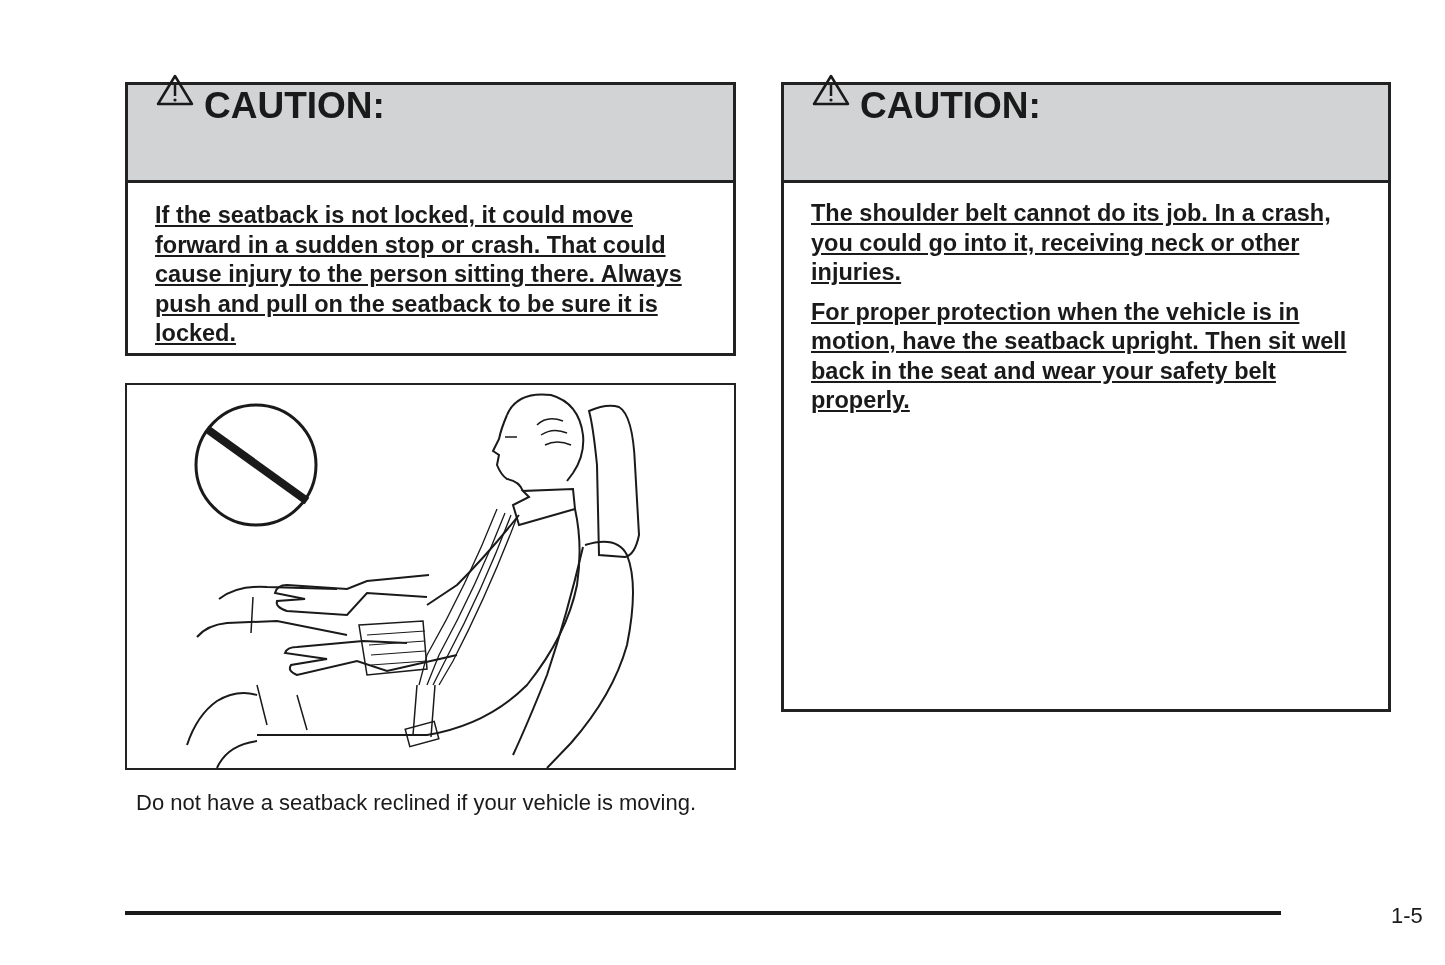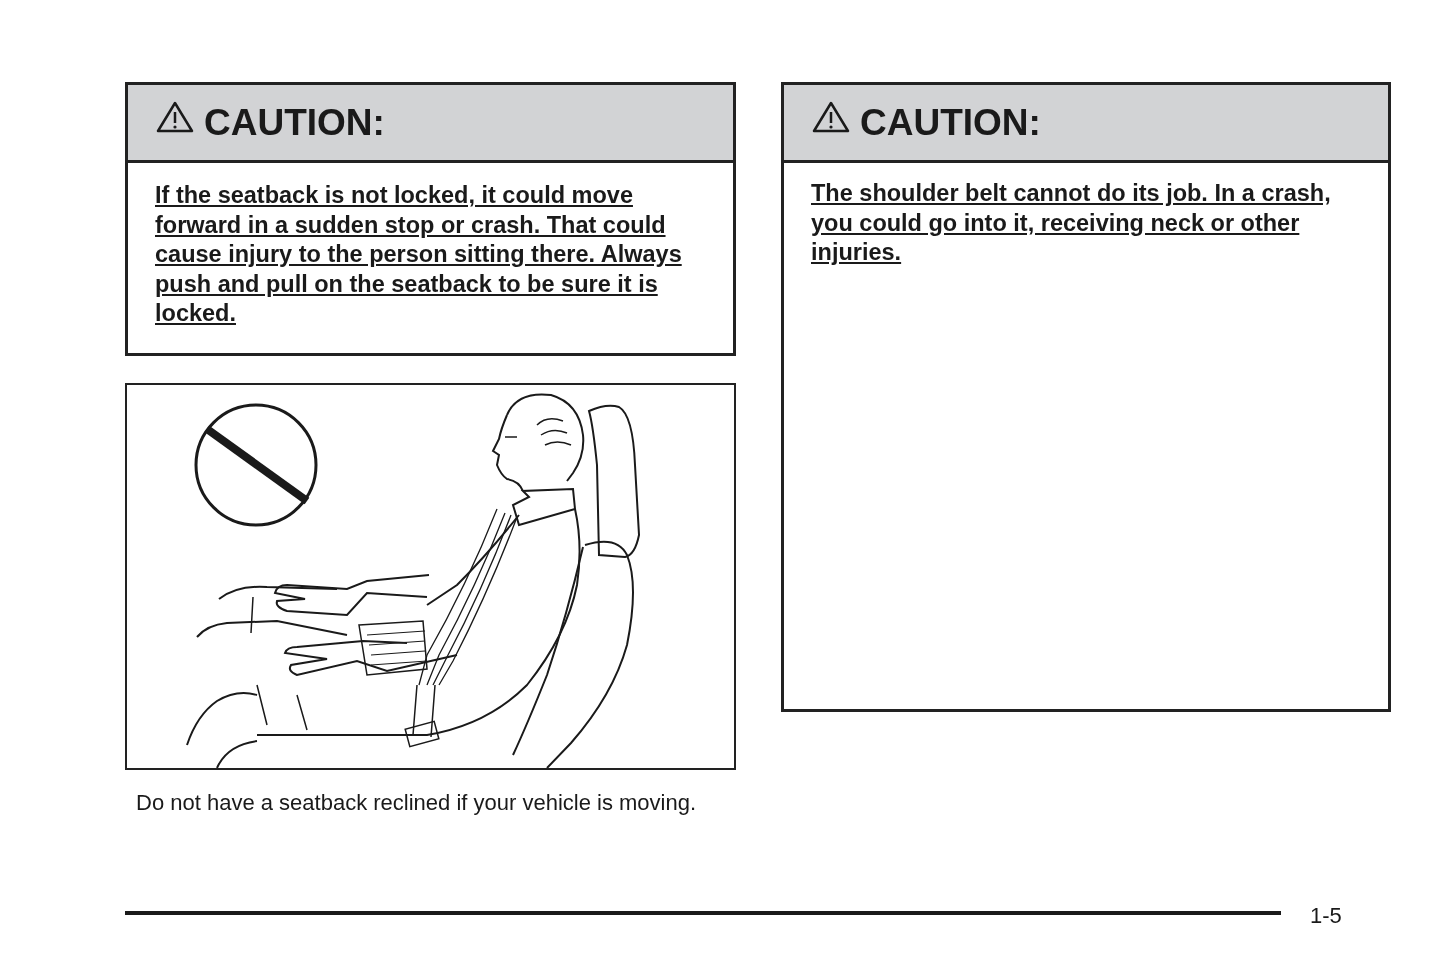--- a/index.html
+++ b/index.html
@@ -1,32 +1,32 @@
 <!DOCTYPE html>
 <html><head>
 <meta charset="utf-8">
 <style>
   html, body { margin: 0; padding: 0; background: #ffffff; }
   body { width: 1445px; height: 965px; position: relative; overflow: hidden;
          font-family: "Liberation Sans", sans-serif; color: #1a1a1a; }
   .caution-box { position: absolute; border: 3px solid #222; background: #fff; box-sizing: border-box; }
-  .caution-header { background: #d2d3d5; border-bottom: 3px solid #222; height: 78px; box-sizing: border-box;
-                    display: flex; align-items: center; padding-left: 28px; }
+  .caution-header { background: #d2d3d5; border-bottom: 3px solid #222; height: 98px; box-sizing: border-box;
+                    display: flex; align-items: flex-start; padding-left: 28px; }
   .caution-title { font-weight: bold; font-size: 37px; letter-spacing: 0px; margin-left: 10px; color: #1a1a1a; }
   .warn-icon { width: 38px; height: 34px; display: inline-block; margin-top: -12px; }
   .caution-body { padding: 16px 26px 20px 27px; }
   .caution-body p { margin: 0 0 10px 0; font-weight: bold; font-size: 23.5px; line-height: 29.5px; text-decoration: underline; }
   .caution-body p:last-child { margin-bottom: 0; }
   #box-left { left: 125px; top: 82px; width: 611px; height: 274px; }
   #box-right { left: 781px; top: 82px; width: 610px; height: 630px; }
   #figure { position: absolute; left: 125px; top: 383px; width: 611px; height: 387px;
             border: 2px solid #222; box-sizing: border-box; background: #fff; }
   #caption { position: absolute; left: 136px; top: 790px; font-size: 22px; color: #1a1a1a; }
   #footer-rule { position: absolute; left: 125px; top: 911px; width: 1156px; height: 4px; background: #1a1a1a; }
-  #page-num { position: absolute; left: 1310px; top: 903px; font-size: 22px; color: #1a1a1a; }
+  #page-num { position: absolute; left: 1391px; top: 903px; font-size: 22px; color: #1a1a1a; }
 </style>
 </head>
 <body>
 
 <div id="box-left" class="caution-box">
   <div class="caution-header">
     <svg class="warn-icon" viewBox="0 0 38 34">
       <polygon points="19,3 36,31 2,31" fill="none" stroke="#1a1a1a" stroke-width="2.5" stroke-linejoin="round"></polygon>
       <line x1="19" y1="12" x2="19" y2="23" stroke="#1a1a1a" stroke-width="2.5"></line>
       <circle cx="19" cy="27" r="1.6" fill="#1a1a1a"></circle>
@@ -86,17 +86,18 @@
   <div class="caution-header">
     <svg class="warn-icon" viewBox="0 0 38 34">
       <polygon points="19,3 36,31 2,31" fill="none" stroke="#1a1a1a" stroke-width="2.5" stroke-linejoin="round"></polygon>
       <line x1="19" y1="12" x2="19" y2="23" stroke="#1a1a1a" stroke-width="2.5"></line>
       <circle cx="19" cy="27" r="1.6" fill="#1a1a1a"></circle>
     </svg>
     <span class="caution-title">CAUTION:</span>
   </div>
   <div class="caution-body">
     <p>The shoulder belt cannot do its job. In a crash, you could go into it, receiving neck or other injuries.</p>
+    <p>For proper protection when the vehicle is in motion, have the seatback upright. Then sit well back in the seat and wear your safety belt properly.</p>
   </div>
 </div>
 
 <div id="footer-rule"></div>
 <div id="page-num">1-5</div>
 
 </body></html>

